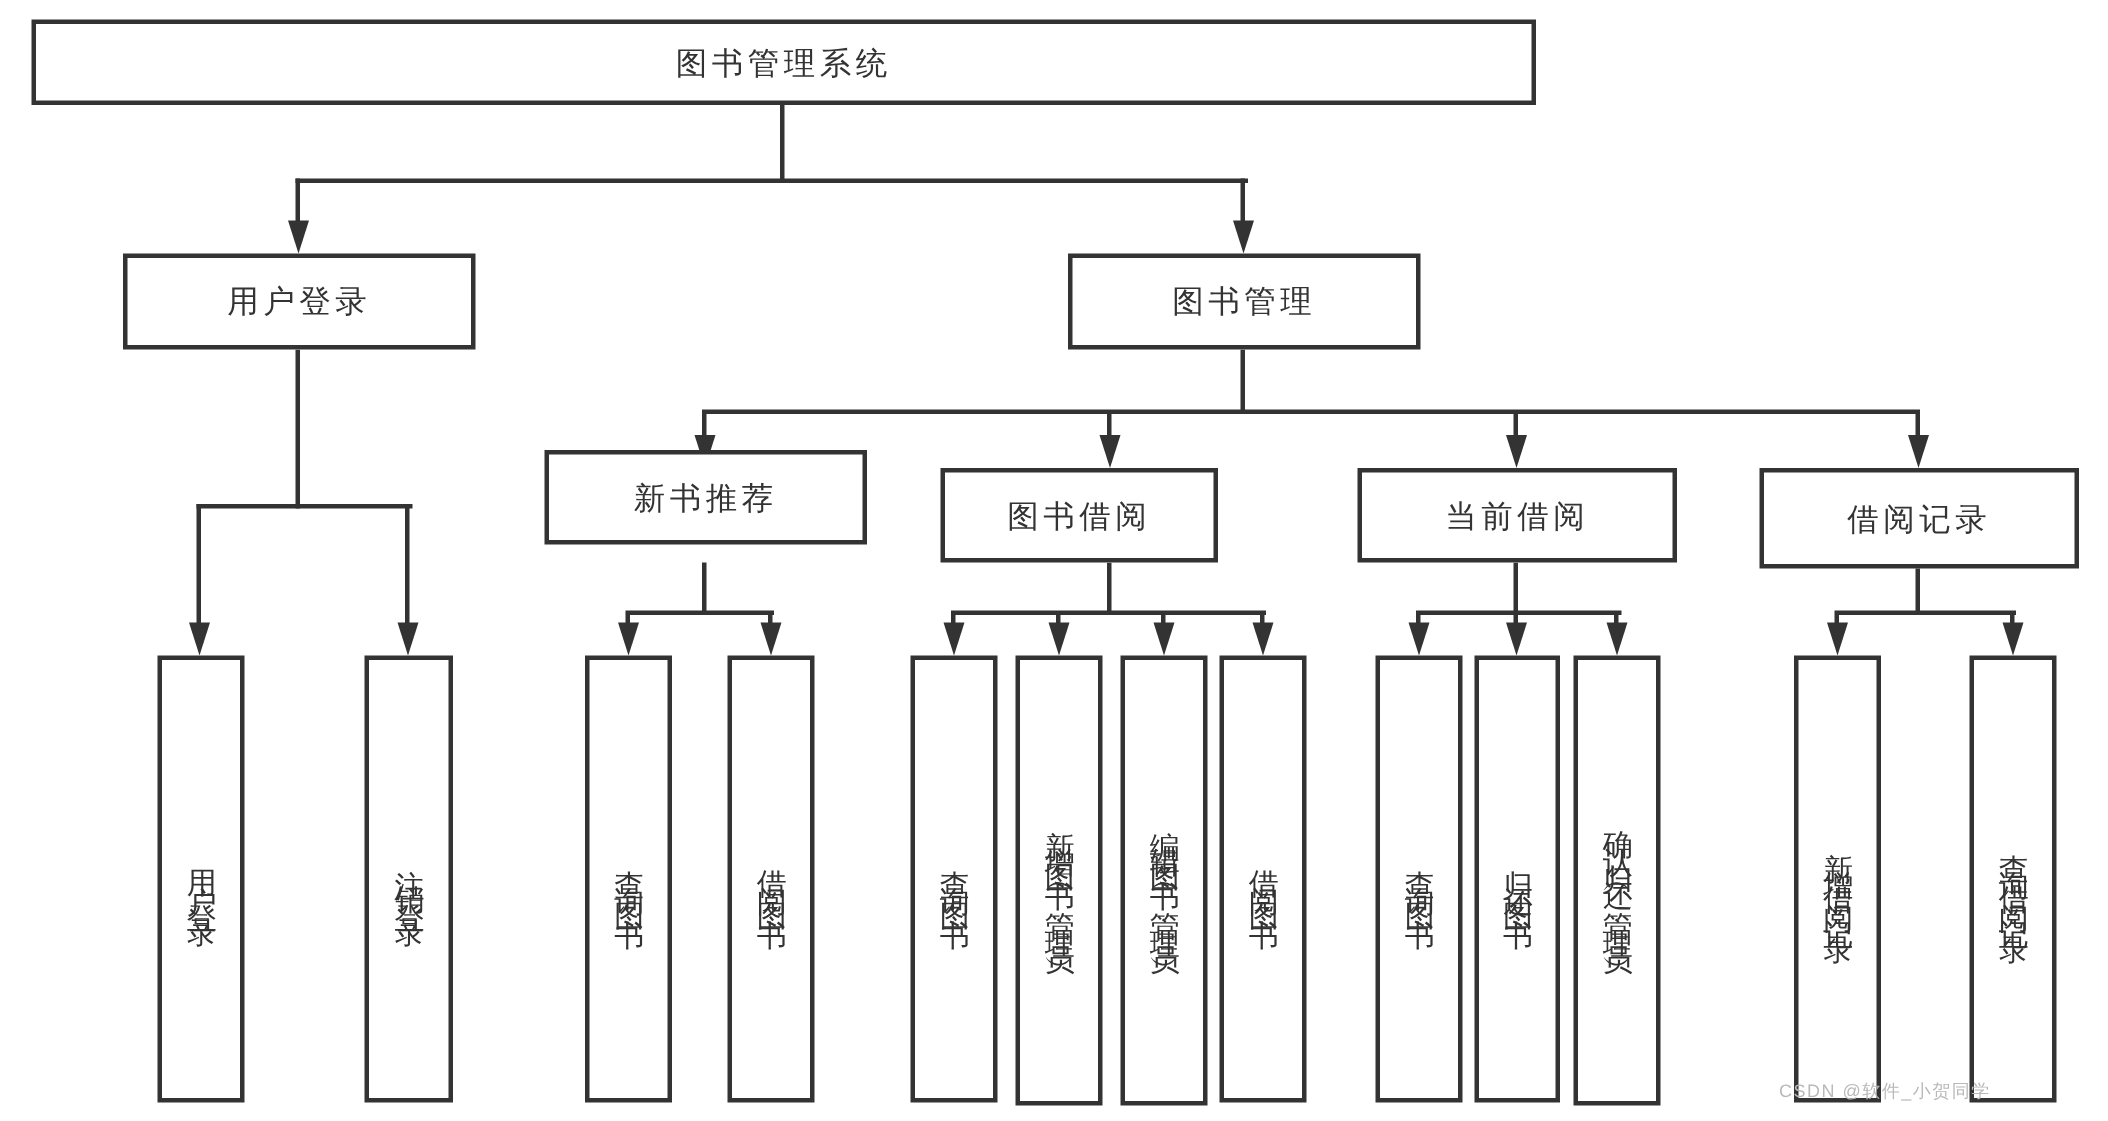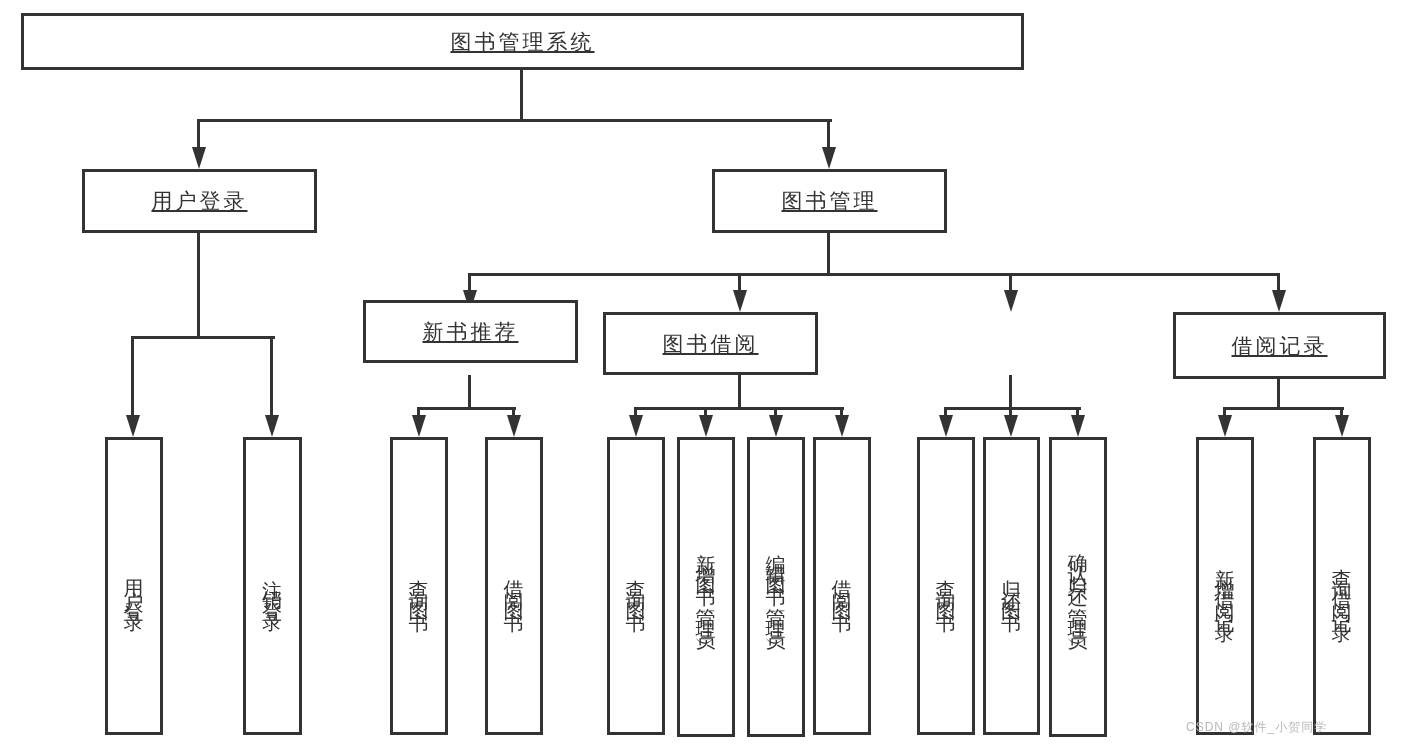--- a/index.html
+++ b/index.html
@@ -1,21 +1,21 @@
 <!DOCTYPE html>
 <html><head>
 <meta charset="utf-8">
 <style>
   html,body{margin:0;padding:0;background:#ffffff;}
   body{width:1405px;height:747px;position:relative;overflow:hidden;
        font-family:"Liberation Sans","DejaVu Sans",sans-serif;}
   .canvas{position:absolute;left:0;top:0;width:1405px;height:747px;background:#ffffff;}
   .node{position:absolute;box-sizing:border-box;background:#ffffff;border:3px solid #333333;
         display:flex;align-items:center;justify-content:center;color:#333333;}
-  .node .hlabel{font-size:21px;letter-spacing:3px;color:#333333;white-space:nowrap;text-decoration:underline;}
+  .node .hlabel{font-size:21px;letter-spacing:3px;color:#333333;white-space:nowrap;}
   .node .vlabel{writing-mode:vertical-rl;text-orientation:mixed;font-size:20px;
                 letter-spacing:11px;color:#333333;line-height:1;}
   .line{position:absolute;background:#333333;}
   .arrow{position:absolute;width:0;height:0;
          border-left:7px solid transparent;border-right:7px solid transparent;
          border-top:22px solid #333333;}
   .watermark{position:absolute;left:1186px;top:719px;font-size:12px;letter-spacing:1px;
              color:#b9b9b9;white-space:nowrap;z-index:10;}
 </style>
 </head>
@@ -89,22 +89,25 @@
   <div class="node" style="left:82px;top:169px;width:235px;height:64px">
     <span class="hlabel">用户登录</span>
   </div>
   <div class="node" style="left:712px;top:169px;width:235px;height:64px">
     <span class="hlabel">图书管理</span>
   </div>
 
   <div class="node" style="left:363px;top:300px;width:215px;height:63px">
     <span class="hlabel">新书推荐</span>
   </div>
-  <div class="node" style="left:603px;top:312px;width:215px;height:63px">
+  <div class="node" style="left:627px;top:312px;width:185px;height:63px">
     <span class="hlabel">图书借阅</span>
+  </div>
+  <div class="node" style="left:905px;top:312px;width:213px;height:63px">
+    <span class="hlabel">当前借阅</span>
   </div>
   <div class="node" style="left:1173px;top:312px;width:213px;height:67px">
     <span class="hlabel">借阅记录</span>
   </div>
 
   <div class="node" style="left:105px;top:437px;width:58px;height:298px">
     <span class="vlabel">用户登录</span>
   </div>
   <div class="node" style="left:243px;top:437px;width:59px;height:298px">
     <span class="vlabel">注销登录</span>

